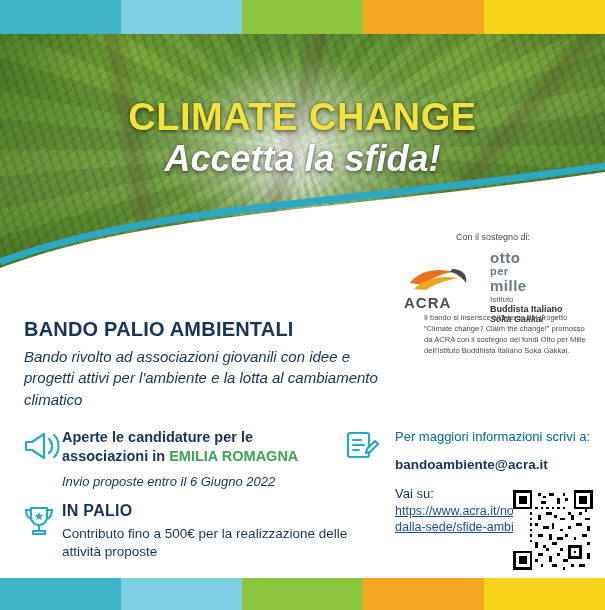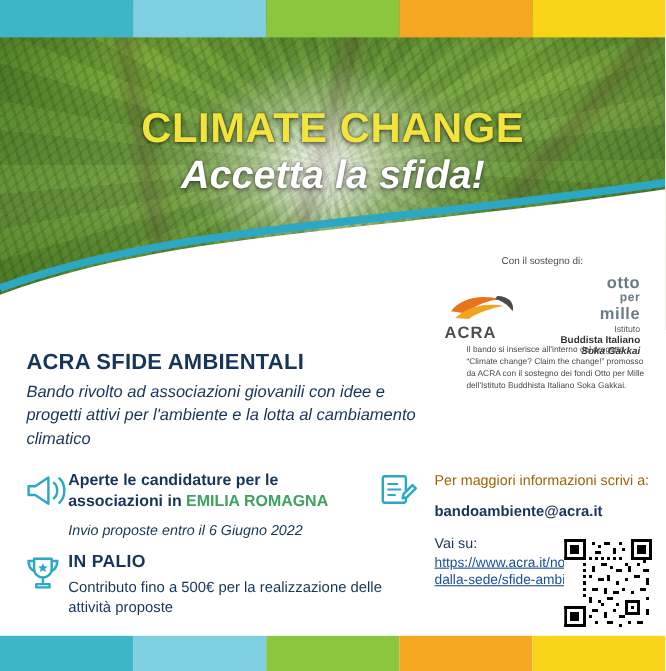--- a/index.html
+++ b/index.html
@@ -157,21 +157,21 @@
   }
   .acra-text {
     font-size: 15px;
     font-weight: bold;
     color: #4d4d4d;
     letter-spacing: 1px;
     margin-top: 1px;
   }
   .otto-logo {
     width: 92px;
-    text-align: right;
+    text-align: left;
     line-height: 1.08;
   }
   .otto-big {
     font-size: 15px;
     color: #6b7b86;
     font-weight: bold;
     letter-spacing: 0.5px;
   }
   .otto-small {
     font-size: 8px;
@@ -275,21 +275,21 @@
     position: absolute;
     top: 428px;
     left: 345px;
     width: 250px;
     z-index: 5;
     display: flex;
     gap: 10px;
   }
   .contact-line1 {
     font-size: 13px;
-    color: #a16207;
+    color: #0369a1;
     line-height: 1.35;
   }
   .contact-mail {
     font-size: 13.5px;
     font-weight: bold;
     color: #17345b;
     margin-top: 11px;
   }
   .contact-goto {
     margin-top: 14px;
@@ -367,21 +367,21 @@
         <div class="otto-big">mille</div>
         <div class="otto-small">Istituto</div>
         <div class="otto-bold">Buddista Italiano</div>
         <div class="otto-bold" style="font-style:italic">Soka Gakkai</div>
       </div>
     </div>
   </div>
 
   <div class="sponsor-note">Il bando si inserisce all'interno del progetto “Climate change? Claim the change!” promosso da ACRA con il sostegno dei fondi Otto per Mille dell'Istituto Buddhista Italiano Soka Gakkai.</div>
 
-  <div class="bando-title">ACRA SFIDE AMBIENTALI</div>
+  <div class="bando-title">BANDO PALIO AMBIENTALI</div>
   <div class="bando-sub">Bando rivolto ad associazioni giovanili con idee e progetti attivi per l'ambiente e la lotta al cambiamento climatico</div>
 
   <div class="row-candidature">
     <div class="icon-box">
       <svg width="38" height="30" viewBox="0 0 38 30">
         <path d="M4 12 L4 20 L10 20 L22 28 L22 4 L10 12 Z" fill="none" stroke="#2aa8c4" stroke-width="2.2" stroke-linejoin="round"></path>
         <path d="M27 9 C31 12, 31 20, 27 23" fill="none" stroke="#2aa8c4" stroke-width="2.2" stroke-linecap="round"></path>
         <path d="M32 5 C38 10, 38 22, 32 27" fill="none" stroke="#2aa8c4" stroke-width="2.2" stroke-linecap="round"></path>
       </svg>
     </div>

